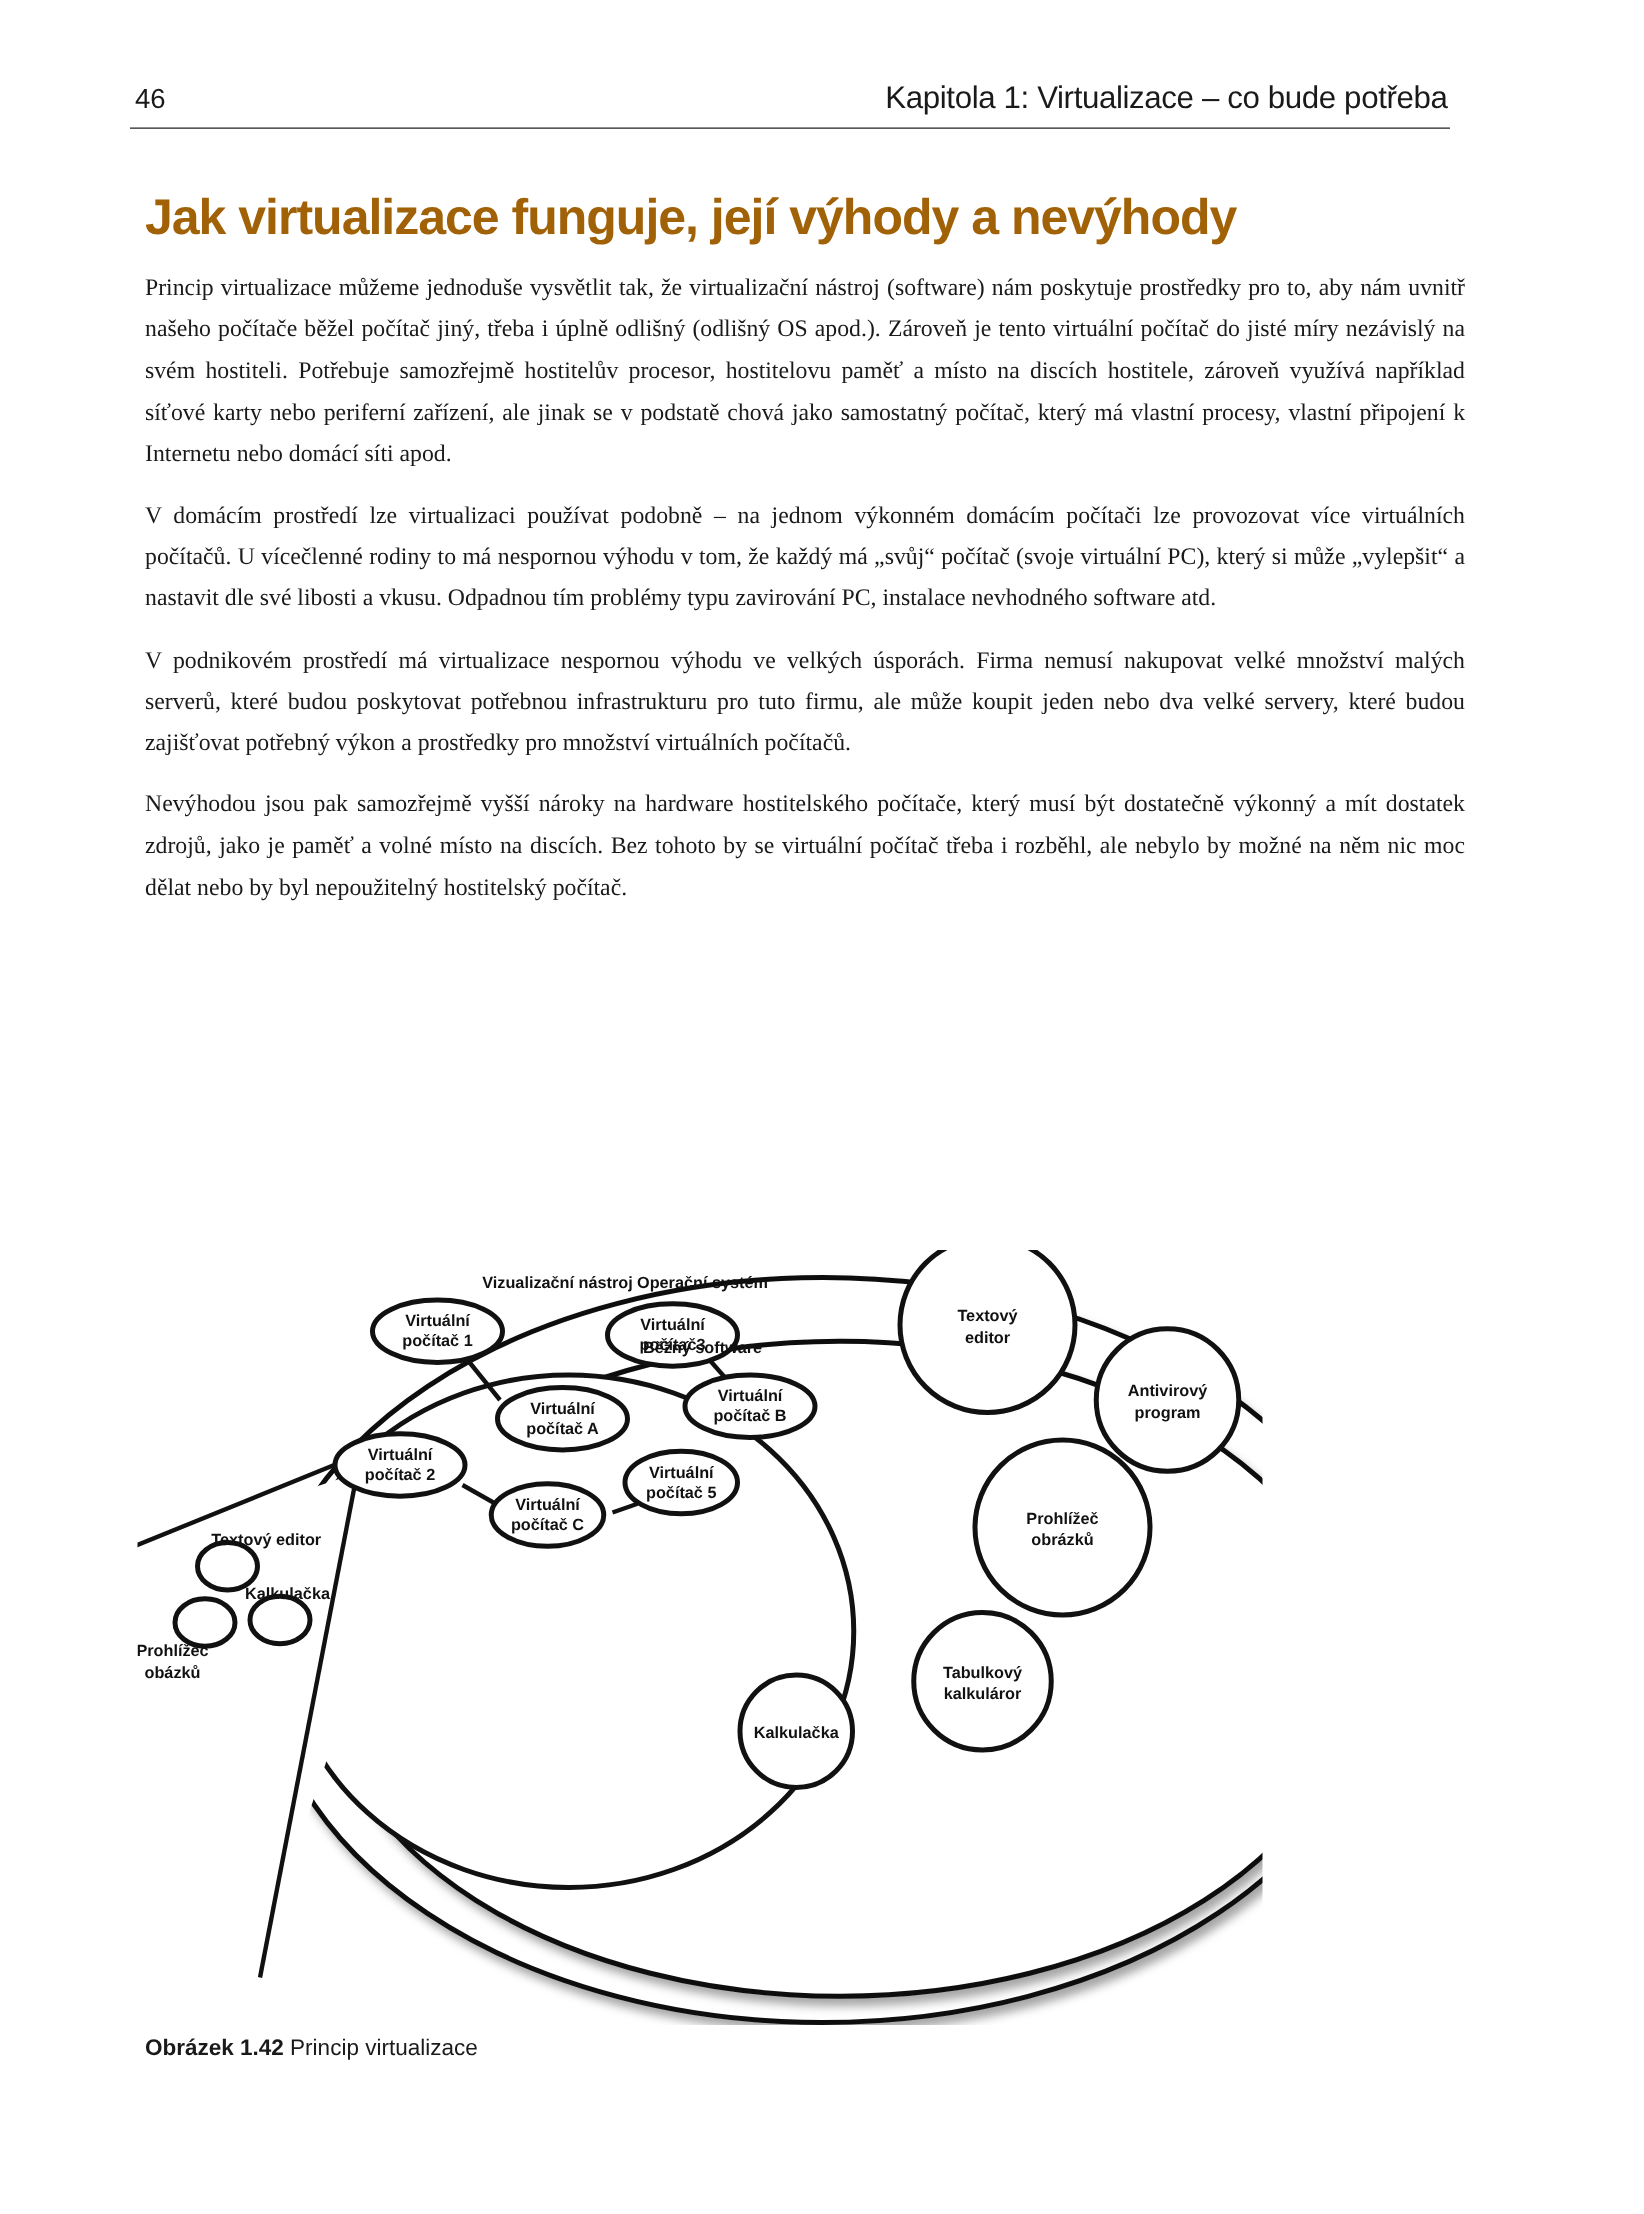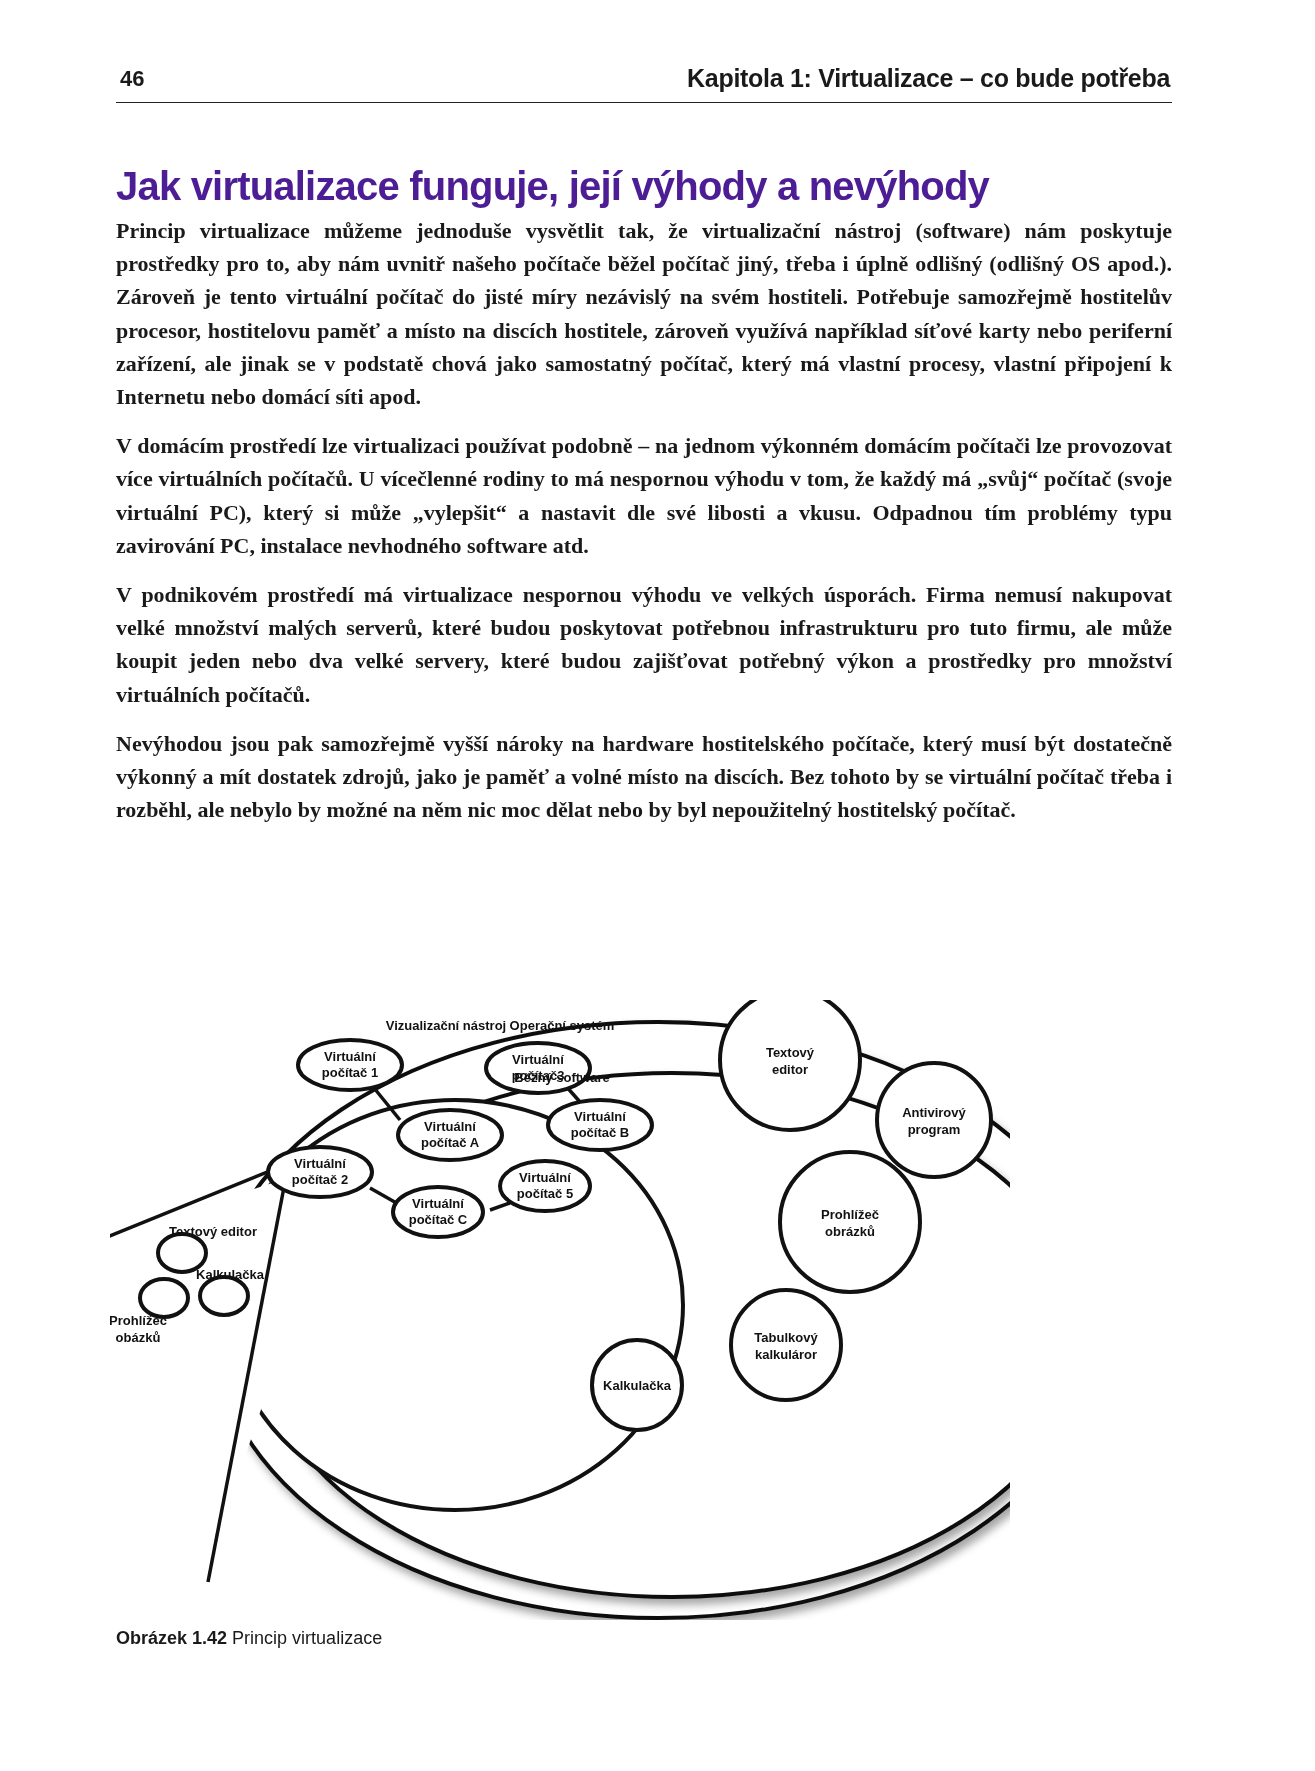--- a/index.html
+++ b/index.html
@@ -1,21 +1,21 @@
 <!DOCTYPE html>
 <html><head>
 <meta charset="utf-8">
 <style>
   html, body { margin: 0; padding: 0; background: #ffffff; }
   body { width: 1315px; height: 1771px; position: relative; overflow: hidden; color: #1a1a1a; }
-  .header { position: absolute; left: 116px; top: 62px; width: 1056px; height: 40px; border-bottom: 1.5px solid #222; font-weight: bold; }
+  .header { position: absolute; left: 104px; top: 62px; width: 1056px; height: 40px; border-bottom: 1.5px solid #222; }
   .page-num { position: absolute; left: 4px; top: 4px; font-family: "Liberation Sans", sans-serif; font-size: 22px; }
   .running-title { position: absolute; right: 2px; top: 2px; font-family: "Liberation Sans", sans-serif; font-size: 25px; letter-spacing: -0.3px; }
-  h1 { position: absolute; left: 116px; top: 164px; margin: 0; font-family: "Liberation Sans", sans-serif; font-weight: bold; font-size: 40px; letter-spacing: -0.8px; color: #4c1d95; }
-  .body-text { position: absolute; left: 116px; top: 214px; width: 1056px; font-family: "Liberation Serif", serif; font-size: 22px; line-height: 33.2px; text-align: justify; font-weight: bold; }
+  h1 { position: absolute; left: 116px; top: 152px; margin: 0; font-family: "Liberation Sans", sans-serif; font-weight: bold; font-size: 40px; letter-spacing: -0.8px; color: #a16207; }
+  .body-text { position: absolute; left: 116px; top: 214px; width: 1056px; font-family: "Liberation Serif", serif; font-size: 19px; line-height: 33.2px; text-align: justify; }
   .body-text p { margin: 0 0 16px 0; }
   .figure { position: absolute; left: 110px; top: 1000px; width: 900px; height: 620px; }
   .figure svg { width: 900px; height: 620px; }
   .figure text { font-family: "Liberation Sans", sans-serif; font-weight: bold; font-size: 13px; fill: #111; }
   .caption { position: absolute; left: 116px; top: 1628px; font-family: "Liberation Sans", sans-serif; font-size: 18px; }
   .caption b { font-weight: bold; text-align: right; }
 </style>
 </head>
 <body>
 

